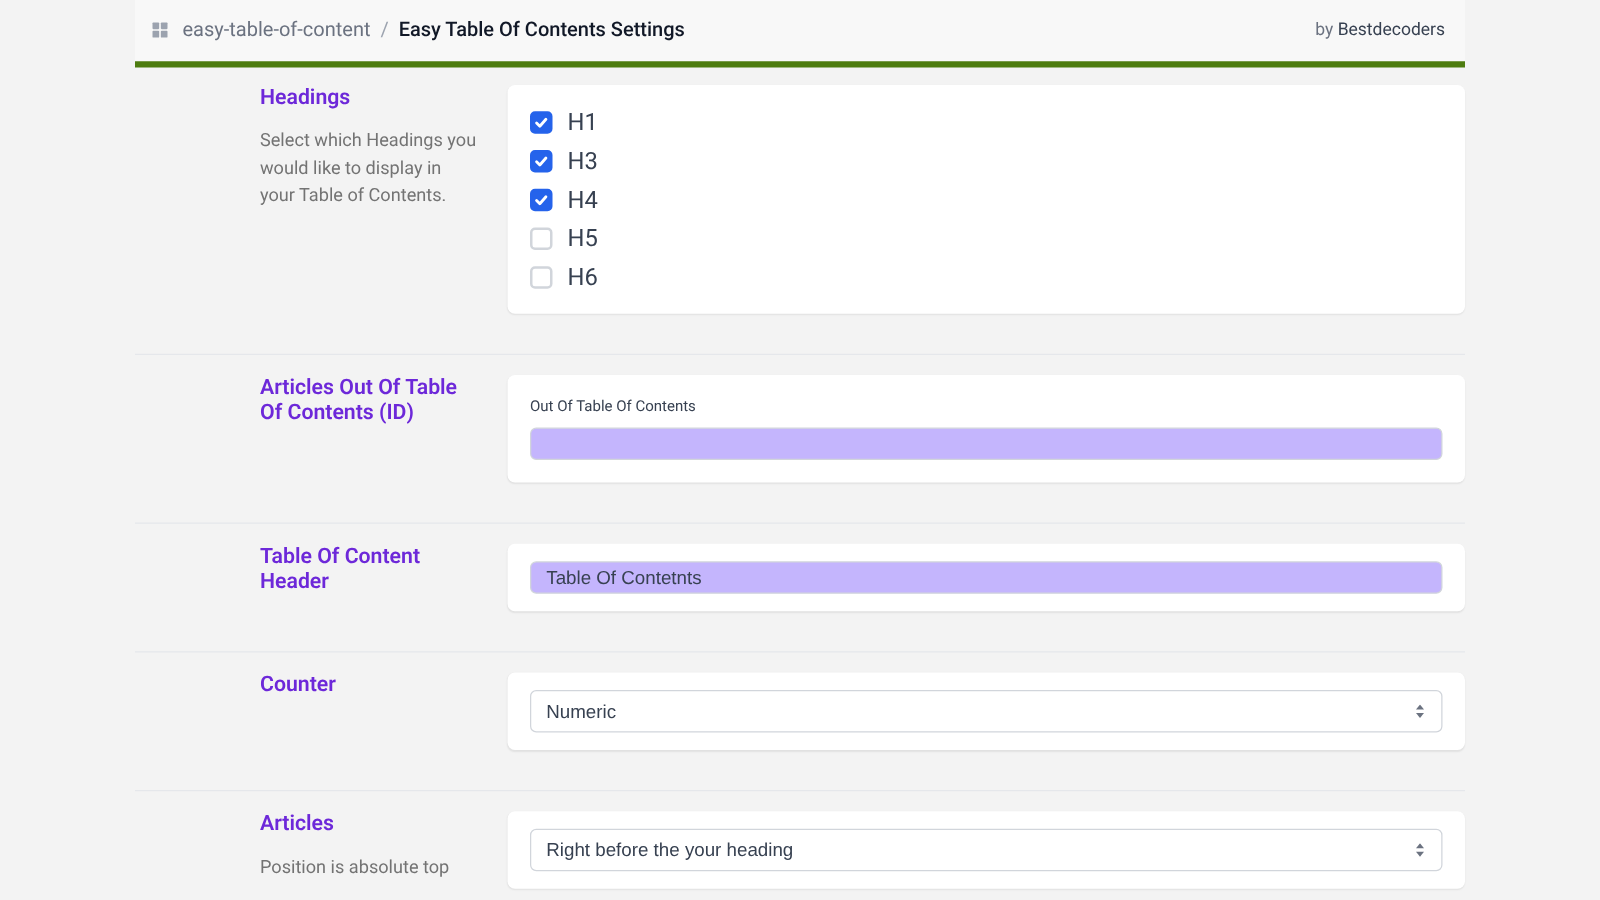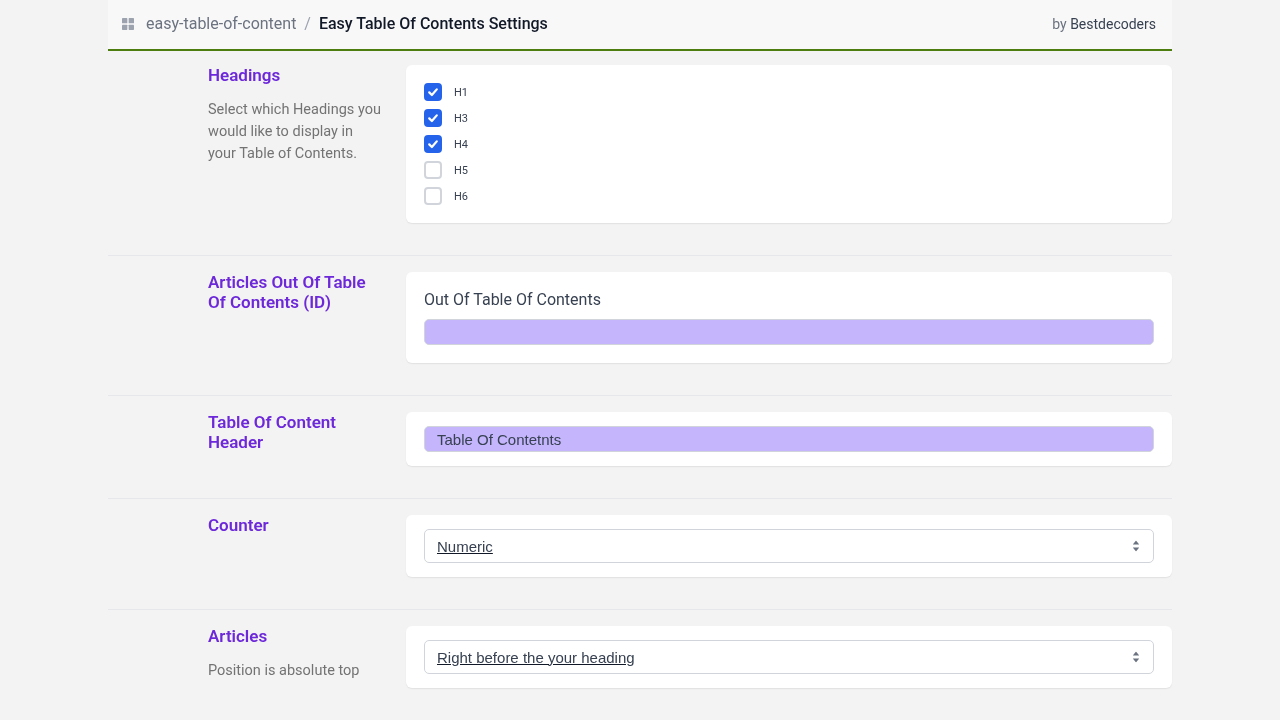--- a/index.html
+++ b/index.html
@@ -1,21 +1,21 @@
 <!DOCTYPE html>
 <html><head>
 <meta charset="utf-8">
 <style>
 * { box-sizing: border-box; margin: 0; padding: 0; }
 body { font-family: -apple-system, BlinkMacSystemFont, "Segoe UI", Roboto, sans-serif; background: #fff; color: #111827; font-size: 15px; }
 .page-wrap { background: #f3f3f3; min-height: 720px; width: 100%; display: flex; justify-content: center; }
 .panel { background: #f3f3f3; width: 1064px; }
 
 
-.header-bar { display: flex; align-items: center; justify-content: space-between; padding: 14px 16px 16px 12px; border-bottom: 2px solid #4d7c0f; background: #f8f8f8; }
+.header-bar { display: flex; align-items: center; justify-content: space-between; padding: 14px 16px 16px 12px; border-bottom: 5px solid #4d7c0f; background: #f8f8f8; }
 .header-left { display: flex; align-items: center; gap: 10px; }
 .blocks-icon { width: 16px; height: 16px; color: #9ca3af; flex-shrink: 0; }
 .breadcrumb { font-size: 16px; color: #6b7280; }
 .breadcrumb .sep { color: #9ca3af; margin: 0 4px; }
 .breadcrumb .current { color: #111827; font-weight: 500; }
 .header-right { font-size: 14px; color: #374151; }
 .header-right .by { color: #6b7280; margin-top: 31px; }
 
 
 .settings { padding: 0 0 24px 0; }
@@ -29,27 +29,27 @@
 .setting-control-col { flex: 1; padding: 0 0 16px 0; }
 .card { background: #fff; border-radius: 6px; box-shadow: 0 1px 2px rgba(0,0,0,0.04), 0 1px 1px rgba(0,0,0,0.04); padding: 18px 18px; }
 .card.tight { padding: 14px 18px; }
 
 
 .checklist { display: flex; flex-direction: column; gap: 8px; }
 .checkrow { display: flex; align-items: center; gap: 12px; }
 .cbox { width: 18px; height: 18px; border-radius: 4px; border: 2px solid #d1d5db; display: flex; align-items: center; justify-content: center; cursor: pointer; flex-shrink: 0; }
 .cbox.checked { background: #2563eb; border-color: #2563eb; }
 .cbox.checked svg { width: 12px; height: 12px; color: #fff; }
-.checklabel { font-size: 11px; color: #374151; }
-
-
-.field-label { font-size: 16px; color: #374151; margin-bottom: 10px; display: block; }
+.checklabel { font-size: 19px; color: #374151; }
+
+
+.field-label { font-size: 12px; color: #374151; margin-bottom: 10px; display: block; }
 .text-input { width: 100%; height: 26px; border: 1px solid #d1d5db; border-radius: 5px; padding: 0 12px; font-size: 15px; color: #374151; background: #c4b5fd; }
 
-.select-wrap { position: relative; width: 100%; text-decoration: underline; }
+.select-wrap { position: relative; width: 100%; }
 .select-input { width: 100%; height: 34px; border: 1px solid #d1d5db; border-radius: 5px; padding: 0 12px; font-size: 15px; color: #374151; background: #fff; text-align: left; cursor: pointer; display:flex; align-items:center; }
 .select-caret { position: absolute; right: 14px; top: 50%; transform: translateY(-50%); color: #6b7280; pointer-events: none; display:flex; flex-direction:column; gap:1px; }
 .select-caret svg { width: 8px; height: 5px; display:block; }
 
 </style>
 </head>
 <body>
 
 <div class="page-wrap">
 <div class="panel">

